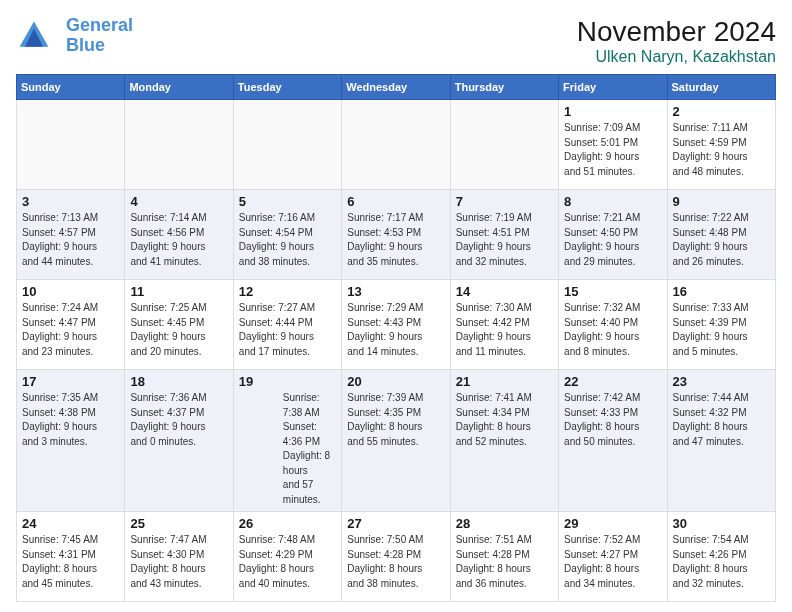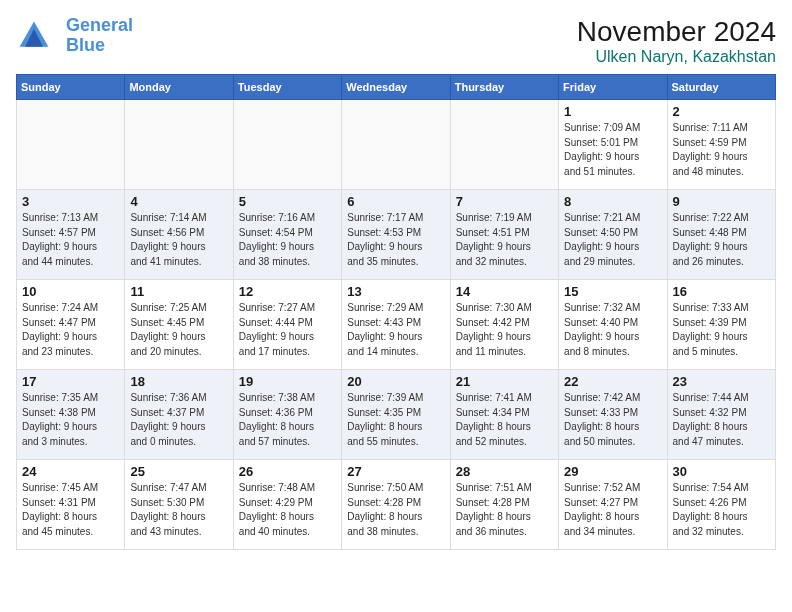--- a/index.html
+++ b/index.html
@@ -250,21 +250,21 @@
         </td>
         <td class="alt-row">
           <span class="day-number">18</span>
           <div class="day-info" style="white-space: pre-line;">Sunrise: 7:36 AM
 Sunset: 4:37 PM
 Daylight: 9 hours
 and 0 minutes.</div>
         </td>
         <td class="alt-row">
           <span class="day-number">19</span>
-          <div class="day-info" style="white-space: pre-line;">Sunrise: 7:38 AM
+          <div class="day-info" style="white-space: pre-line; margin-left: 44px;">Sunrise: 7:38 AM
 Sunset: 4:36 PM
 Daylight: 8 hours
 and 57 minutes.</div>
         </td>
         <td class="alt-row">
           <span class="day-number">20</span>
           <div class="day-info" style="white-space: pre-line;">Sunrise: 7:39 AM
 Sunset: 4:35 PM
 Daylight: 8 hours
 and 55 minutes.</div>
@@ -295,21 +295,21 @@
         <td>
           <span class="day-number">24</span>
           <div class="day-info" style="white-space: pre-line;">Sunrise: 7:45 AM
 Sunset: 4:31 PM
 Daylight: 8 hours
 and 45 minutes.</div>
         </td>
         <td>
           <span class="day-number">25</span>
           <div class="day-info" style="white-space: pre-line;">Sunrise: 7:47 AM
-Sunset: 5:30 PM
+Sunset: 4:30 PM
 Daylight: 8 hours
 and 43 minutes.</div>
         </td>
         <td>
           <span class="day-number">26</span>
           <div class="day-info" style="white-space: pre-line;">Sunrise: 7:48 AM
 Sunset: 4:29 PM
 Daylight: 8 hours
 and 40 minutes.</div>
         </td>

